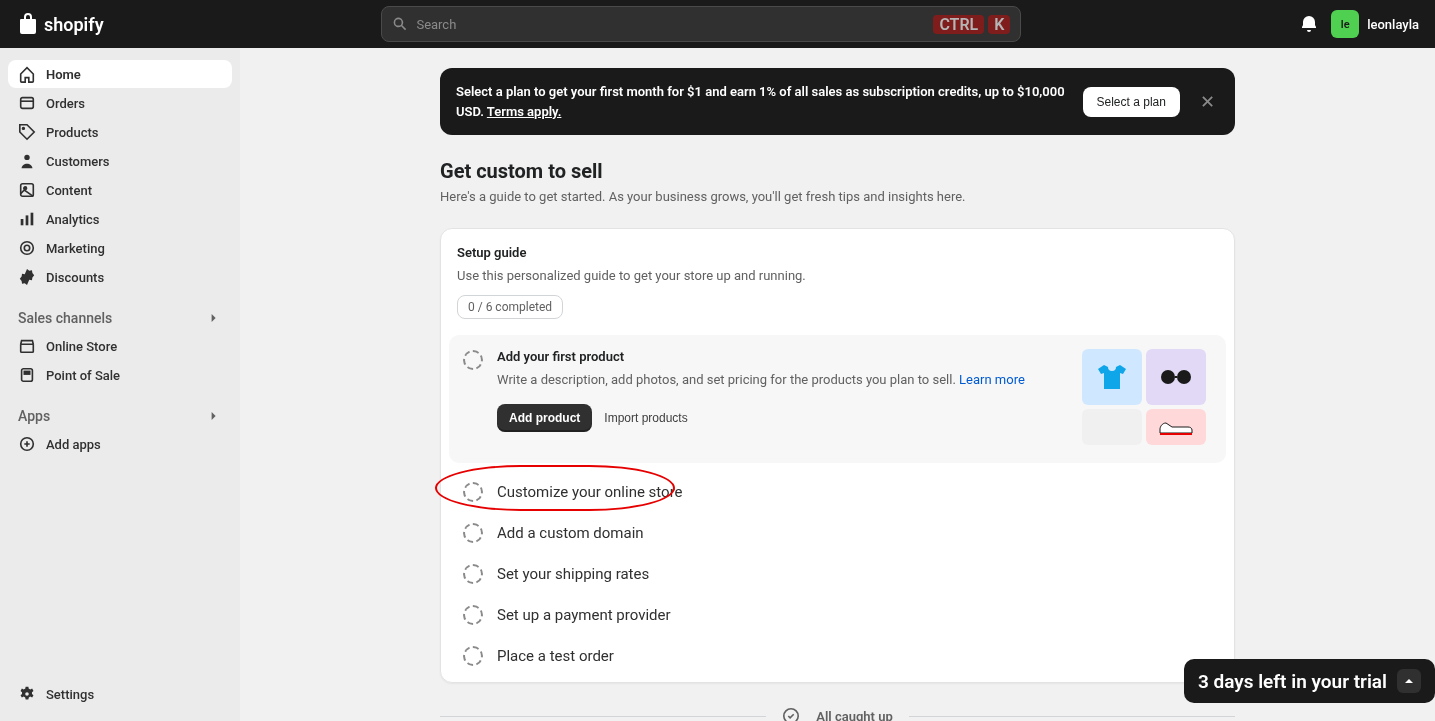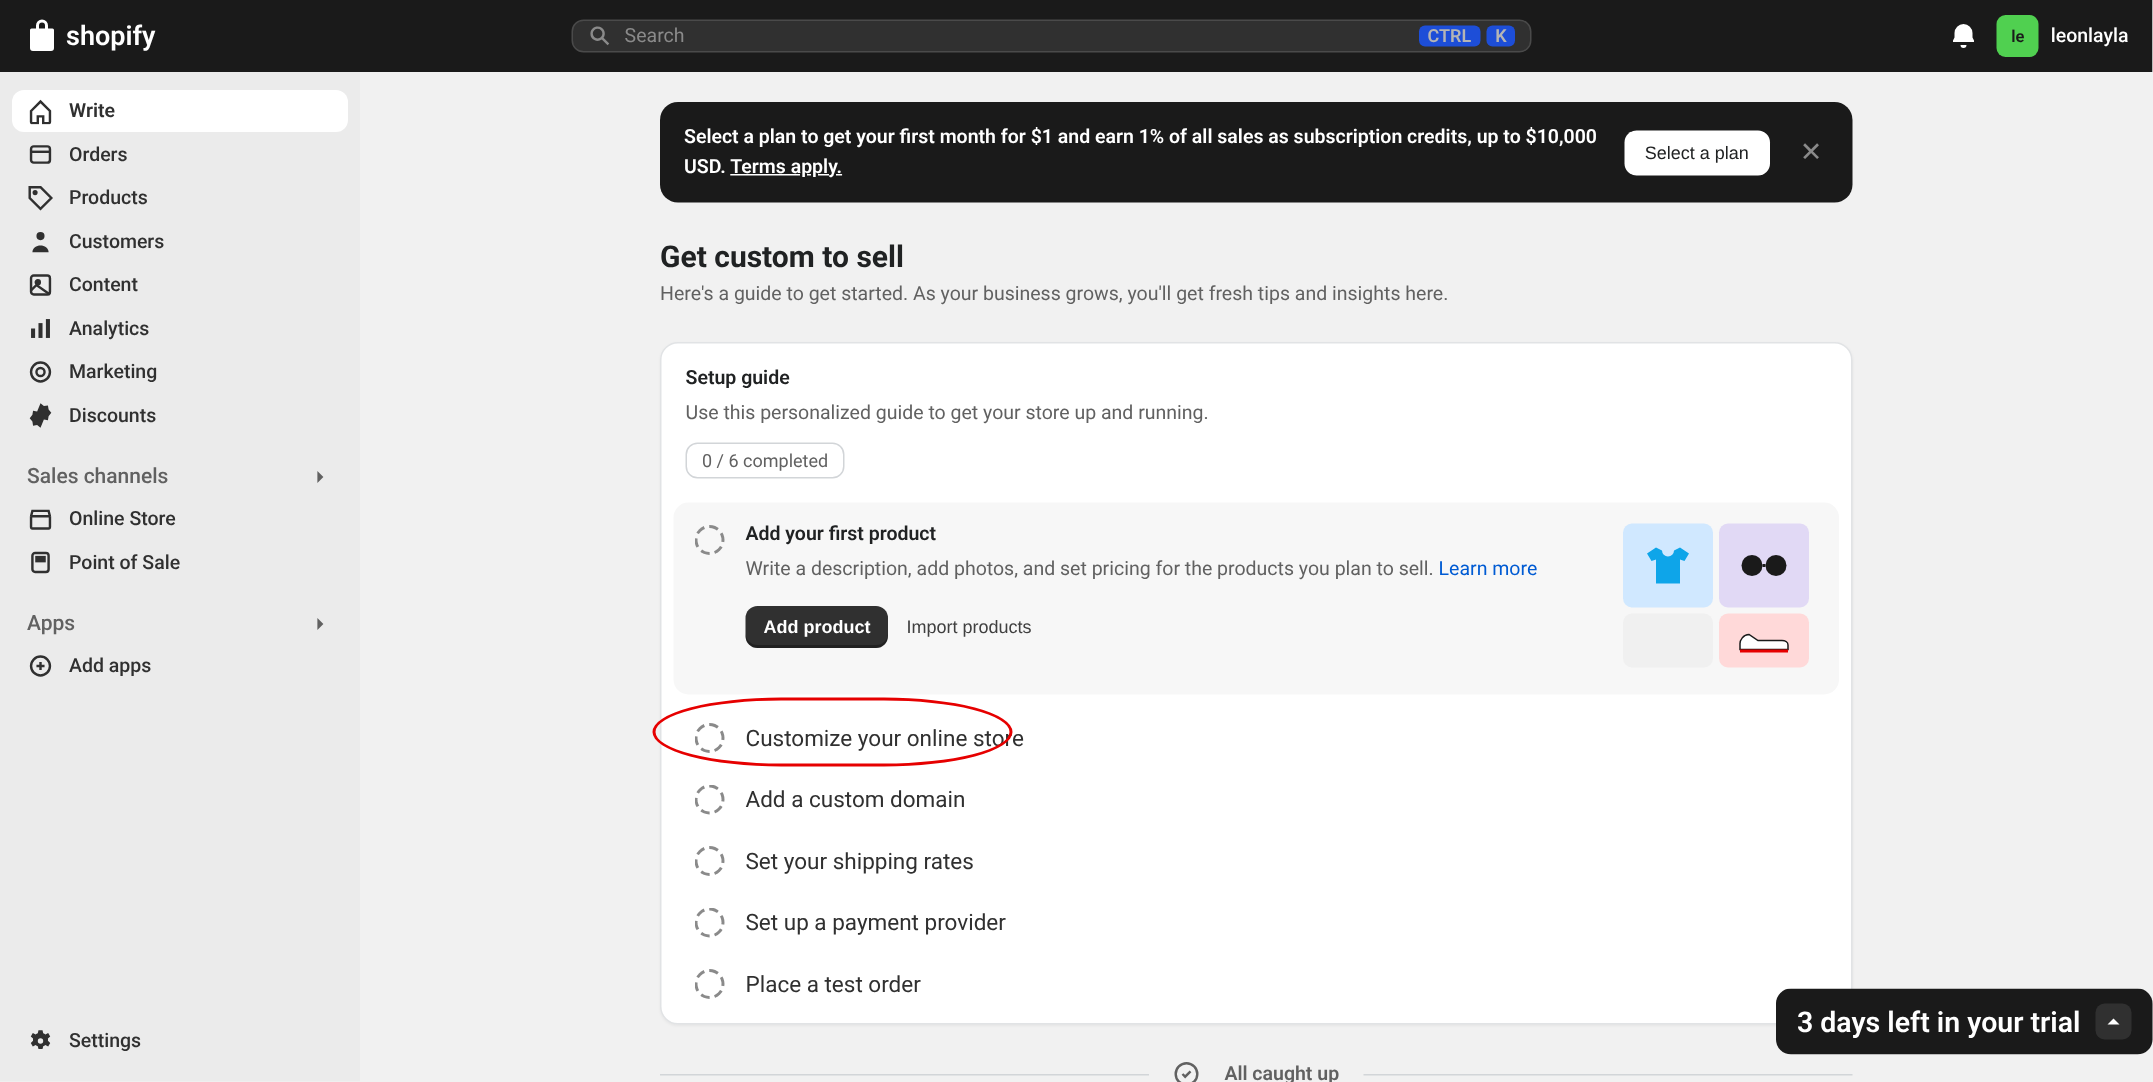--- a/index.html
+++ b/index.html
@@ -3,25 +3,25 @@
   <meta charset="utf-8">
   <style>
     * { margin: 0; padding: 0; box-sizing: border-box; }
     body { font-family: -apple-system, BlinkMacSystemFont, 'Segoe UI', Roboto, sans-serif; background: #f1f1f1; color: #202223; height: 721px; overflow: hidden; }
     
     .topbar { height: 48px; background: #1a1a1a; display: flex; align-items: center; padding: 0 16px; gap: 16px; }
     .logo { display: flex; align-items: center; gap: 4px; color: white; font-weight: 600; font-size: 18px; }
     .logo svg { width: 24px; height: 24px; }
     
     .search-container { flex: 1; max-width: 640px; margin: 0 auto; position: relative; }
-    .search-box { width: 100%; height: 22px; background: #303030; border: 1px solid #4a4a4a; border-radius: 8px; display: flex; align-items: center; padding: 0 10px; gap: 8px; }
+    .search-box { width: 100%; height: 36px; background: #303030; border: 1px solid #4a4a4a; border-radius: 8px; display: flex; align-items: center; padding: 0 10px; gap: 8px; }
     .search-box svg { width: 16px; height: 16px; color: #8a8a8a; }
     .search-text { color: #8a8a8a; flex: 1; font-size: 13px; }
     .search-kbd { display: flex; gap: 4px; }
-    .kbd { background: #1d4ed8; color: #b5b5b5; padding: 0 6px; border-radius: 4px; font-size: 12px; font-weight: 600; }
+    .kbd { background: #7f1d1d; color: #b5b5b5; padding: 0 6px; border-radius: 4px; font-size: 16px; font-weight: 600; }
     
     .topbar-right { display: flex; align-items: center; gap: 12px; }
     .notif-icon { color: white; width: 20px; height: 20px; cursor: pointer; }
     .user-badge { display: flex; align-items: center; gap: 8px; cursor: pointer; text-align: center; }
     .avatar { width: 28px; height: 28px; background: #50d050; border-radius: 6px; display: flex; align-items: center; justify-content: center; color: #1a1a1a; font-weight: 600; font-size: 11px; }
     .username { color: white; font-size: 13px; font-weight: 500; }
     
     .layout { display: flex; height: calc(721px - 48px); }
     
     .sidebar { width: 240px; background: #ebebeb; display: flex; flex-direction: column; padding: 12px 8px; }
@@ -115,21 +115,21 @@
     </div>
   </div>
 </div>
 
 <div class="layout">
   <aside class="sidebar">
     <div class="nav-item active">
       <svg viewBox="0 0 20 20" fill="none" stroke="currentColor" stroke-width="1.8">
           <path d="M3 10l7-7 7 7v8a1 1 0 01-1 1h-4v-5H8v5H4a1 1 0 01-1-1v-8z"></path>
         </svg>
-      <span>Write</span>
+      <span>Home</span>
     </div>
     <div class="nav-item">
       <svg viewBox="0 0 20 20" fill="currentColor">
           <rect x="3" y="4" width="14" height="12" rx="2" fill="none" stroke="currentColor" stroke-width="1.8"></rect>
           <path d="M3 8h14" stroke="currentColor" stroke-width="1.8"></path>
         </svg>
       <span>Orders</span>
     </div>
     <div class="nav-item">
       <svg viewBox="0 0 20 20" fill="none" stroke="currentColor" stroke-width="1.8">

